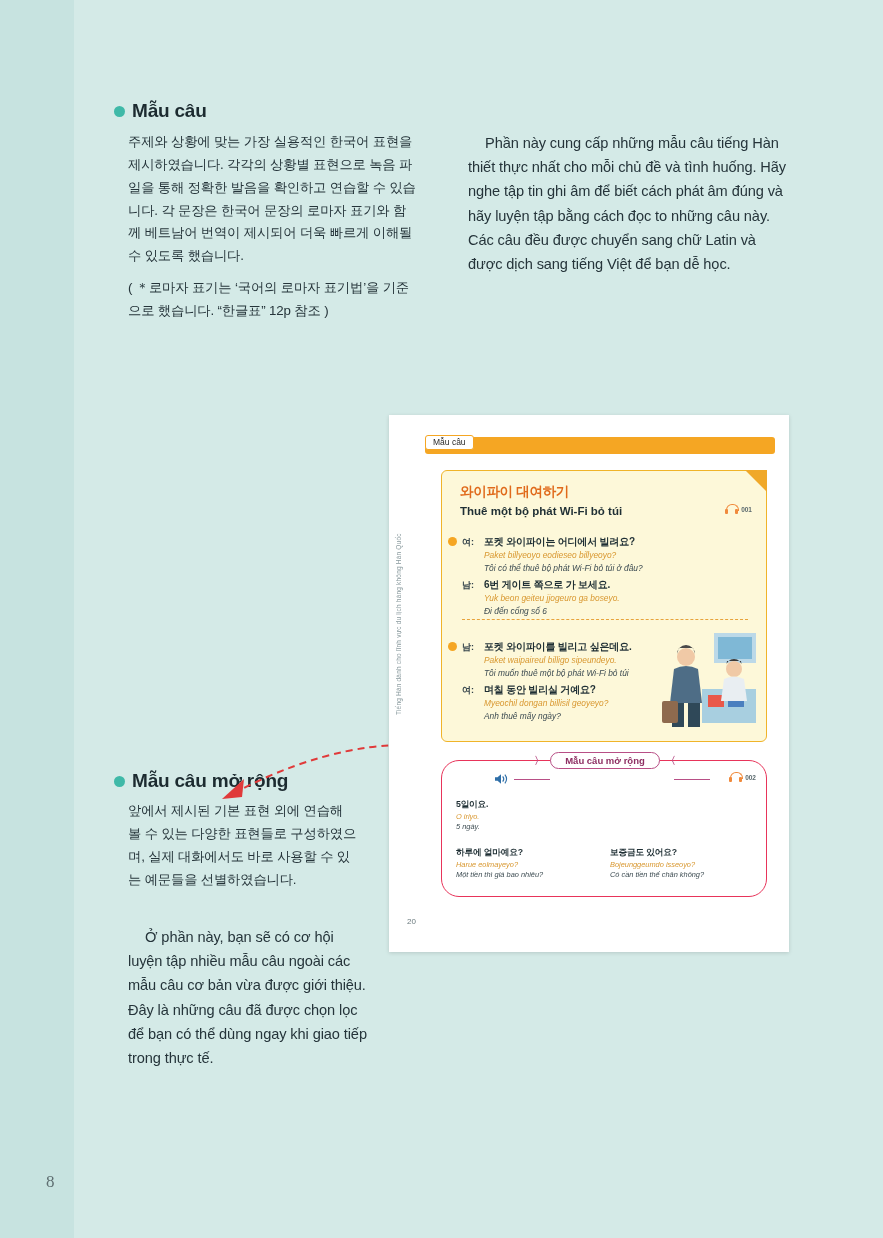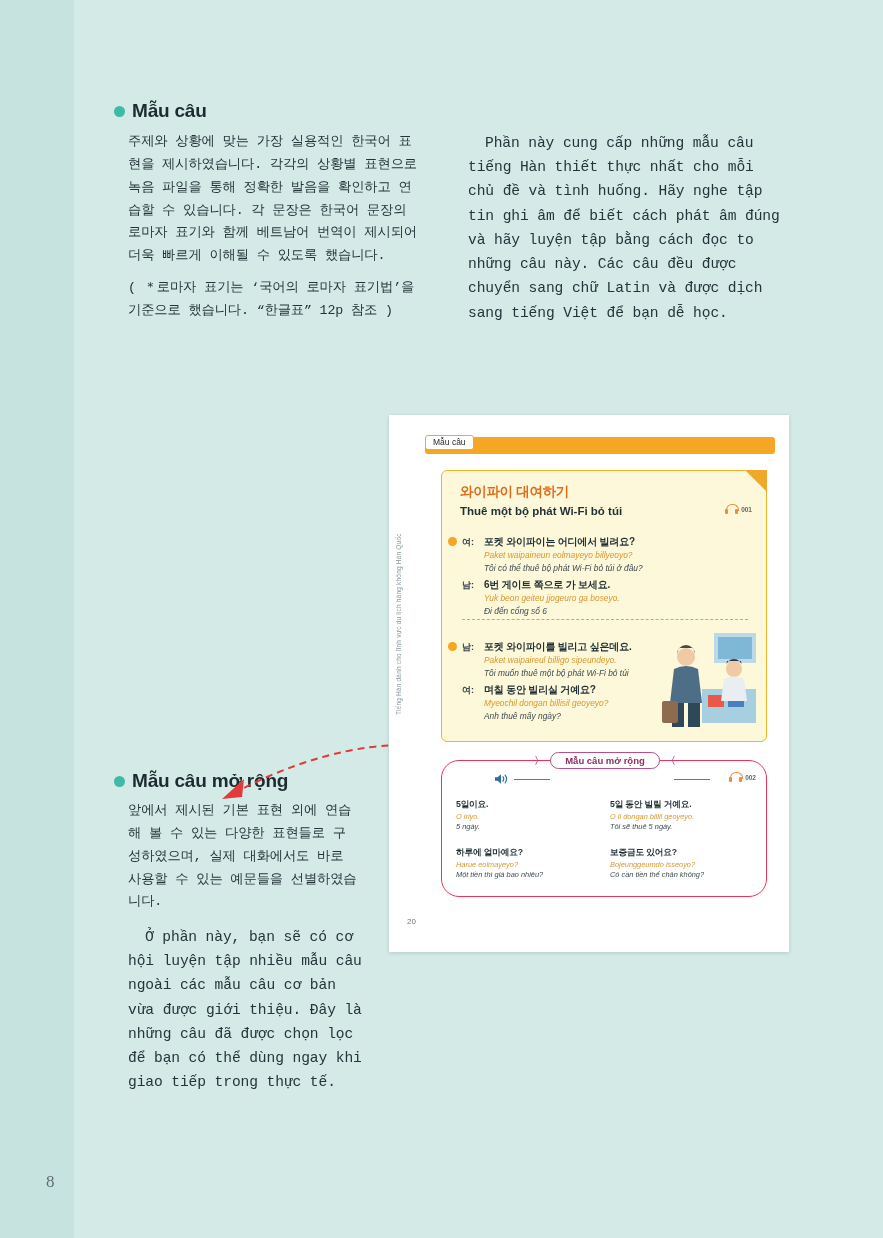--- a/index.html
+++ b/index.html
@@ -67,21 +67,21 @@
     font-size: 13.3px;
     line-height: 1.72;
     color: #25343a;
     letter-spacing: -0.15px;
   }
   .col-text.vn {
     font-size: 14.6px;
     line-height: 1.66;
     letter-spacing: -0.1px;
   }
-  .col-text p { margin: 0 0 9px 0; font-family: Liberation Mono, monospace; }
+  .col-text p { margin: 0 0 9px 0; }
   .col-text p:last-child { margin-bottom: 0; }
   .indent { text-indent: 17px; }
 
   
   .book {
     position: absolute;
     left: 389px;
     top: 415px;
     width: 400px;
     height: 537px;
@@ -382,21 +382,21 @@
       <div class="ycard-title-vn">Thuê một bộ phát Wi-Fi bỏ túi</div>
       <div class="audio-badge">
         <span class="headphone"></span>
         <span>001</span>
       </div>
 
       <div class="dlg-line" style="top:65px;">
         <span class="dlg-dot"></span>
         <span class="dlg-speaker">여:</span>
         <span class="dlg-kr">포켓 와이파이는 어디에서 빌려요?</span>
-        <span class="dlg-ro">Paket waipaineun eolmayeyo billyeoyo?</span>
+        <span class="dlg-ro">Paket billyeoyo eodieseo billyeoyo?</span>
         <span class="dlg-vn">Tôi có thể thuê bộ phát Wi-Fi bỏ túi ở đâu?</span>
       </div>
 
       <div class="dlg-line" style="top:108px;">
         <span class="dlg-speaker">남:</span>
         <span class="dlg-kr">6번 게이트 쪽으로 가 보세요.</span>
         <span class="dlg-ro">Yuk beon geiteu jjogeuro ga boseyo.</span>
         <span class="dlg-vn">Đi đến cổng số 6</span>
       </div>
 
@@ -453,25 +453,20 @@
       <div class="pcard-audio">
         <span class="headphone"></span>
         <span>002</span>
       </div>
 
       <div class="ex" style="left:14px; top:38px;">
         <div class="ex-kr">5일이요.</div>
         <div class="ex-ro">O iriyo.</div>
         <div class="ex-vn">5 ngày.</div>
       </div>
-      <div class="ex" style="left:168px; top:38px;">
-        <div class="ex-kr">5일 동안 빌릴 거예요.</div>
-        <div class="ex-ro">O il dongan billil geoyeyo.</div>
-        <div class="ex-vn">Tôi sẽ thuê 5 ngày.</div>
-      </div>
       <div class="ex" style="left:14px; top:86px;">
         <div class="ex-kr">하루에 얼마예요?</div>
         <div class="ex-ro">Harue eolmayeyo?</div>
         <div class="ex-vn">Một tiền thì giá bao nhiêu?</div>
       </div>
       <div class="ex" style="left:168px; top:86px;">
         <div class="ex-kr">보증금도 있어요?</div>
         <div class="ex-ro">Bojeunggeumdo isseoyo?</div>
         <div class="ex-vn">Có cần tiền thế chân không?</div>
       </div>

